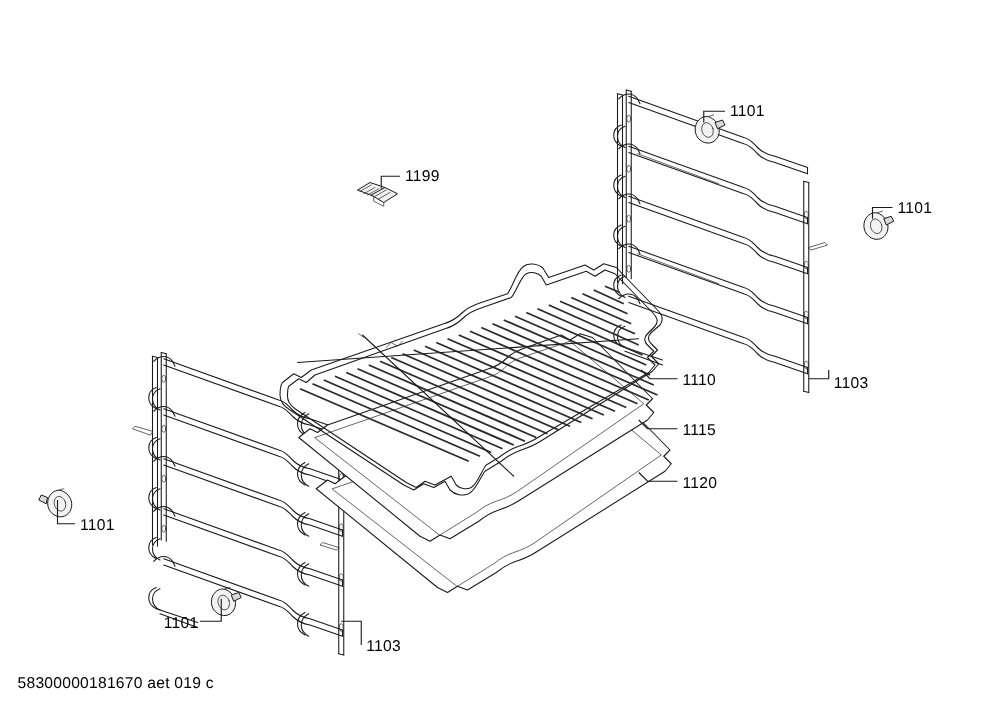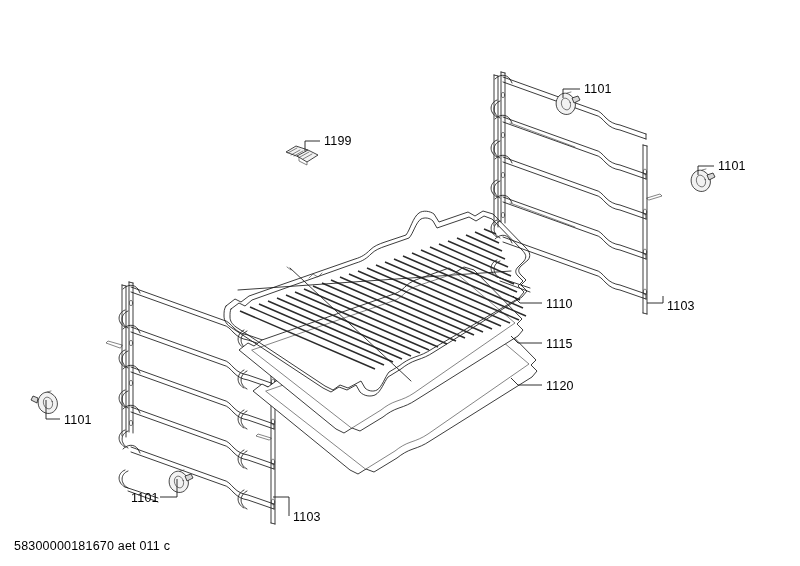--- a/index.html
+++ b/index.html
@@ -441,15 +441,15 @@
   <text class="callout-text" x="667" y="310">1103</text>
   <text class="callout-text" x="546" y="308">1110</text>
   <text class="callout-text" x="546" y="348">1115</text>
   <text class="callout-text" x="546" y="390">1120</text>
   <text class="callout-text" x="64" y="424">1101</text>
   <text class="callout-text" x="131" y="502">1101</text>
   <text class="callout-text" x="293" y="521">1103</text>
 
 </svg>
 
-<div class="caption">58300000181670 aet 011 c</div>
+<div class="caption">58300000181670 aet 019 c</div>
 
 </div>
 
 </body></html>

